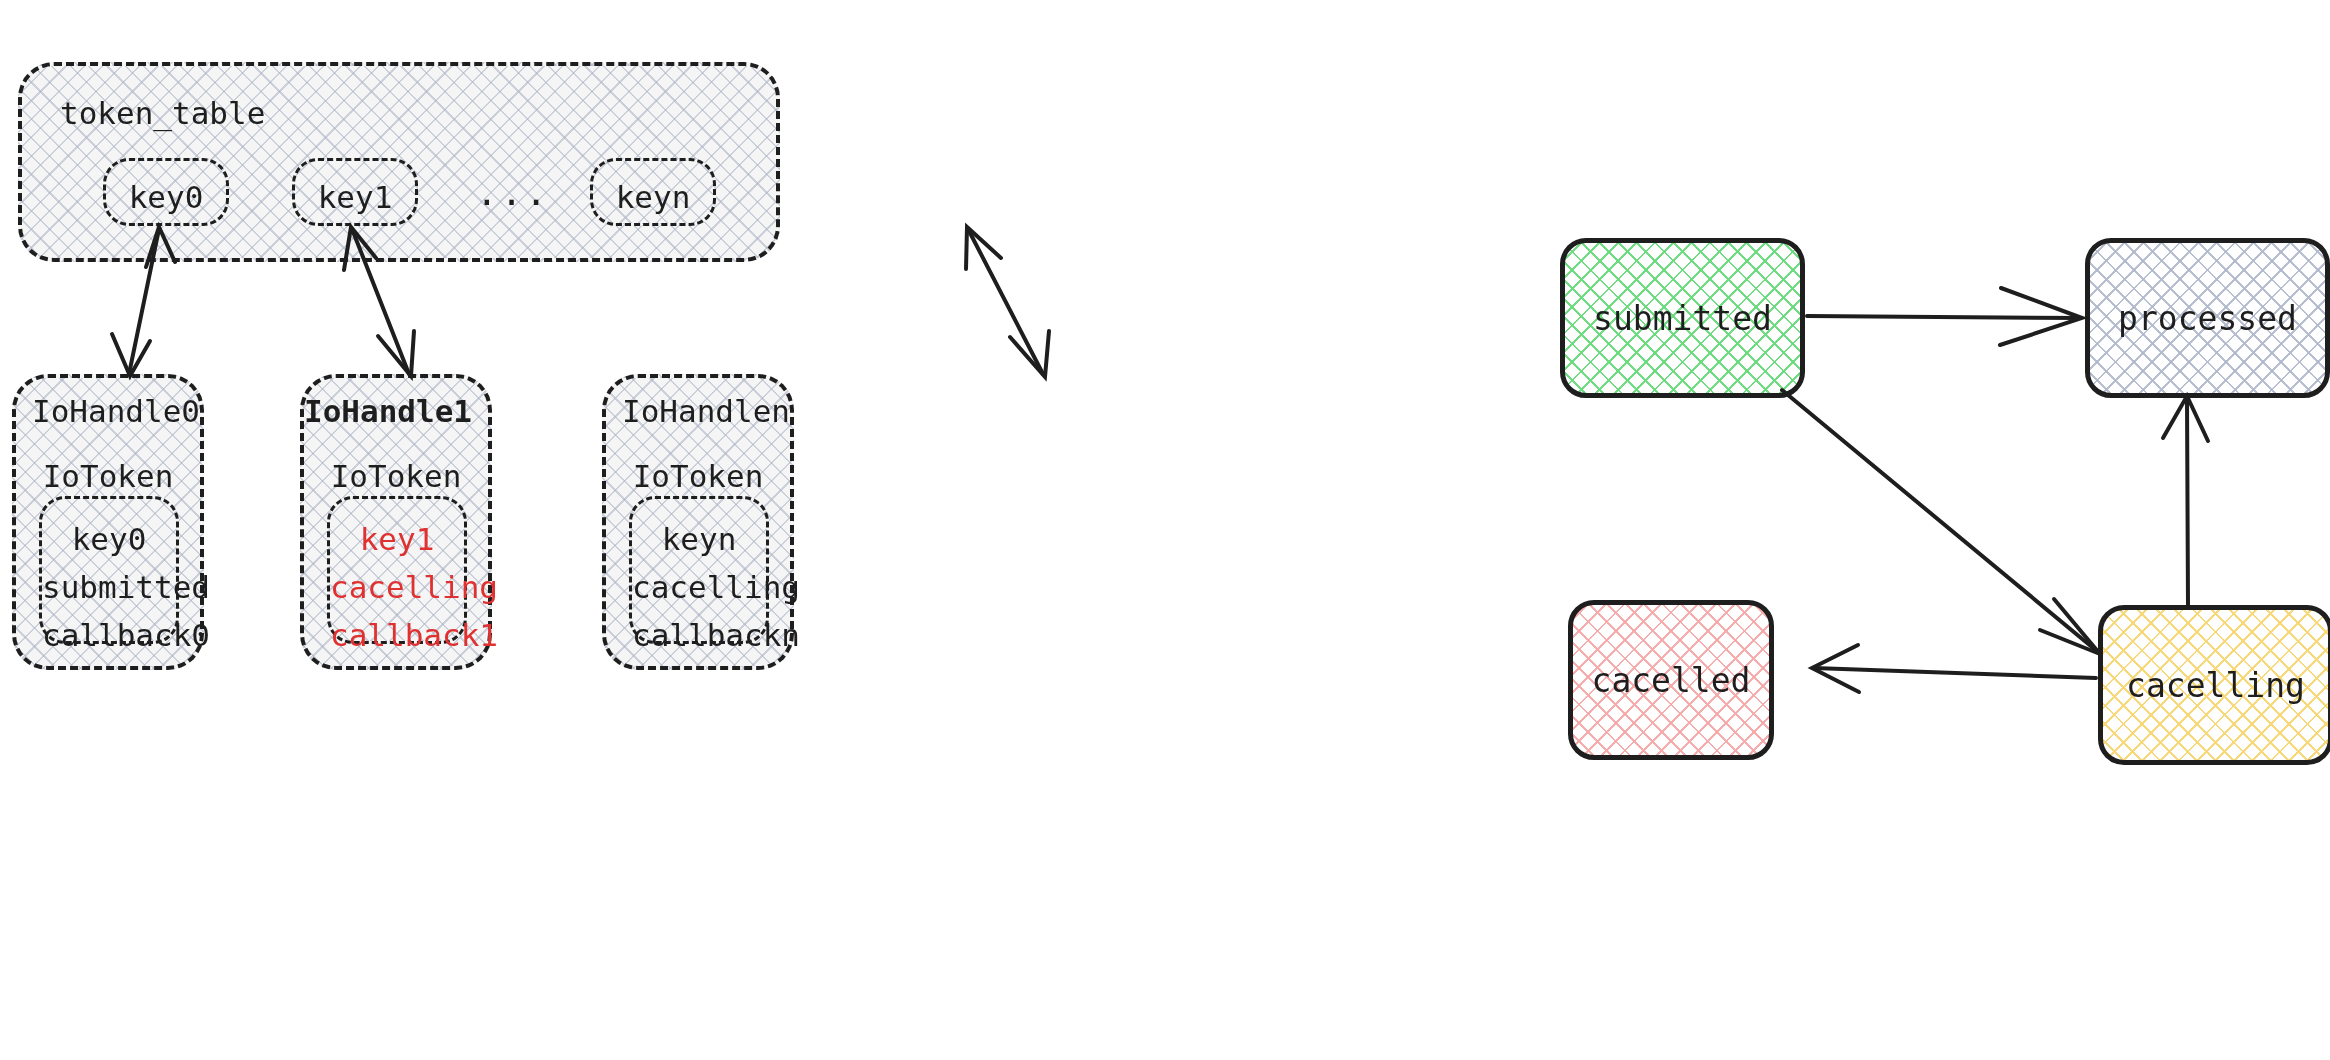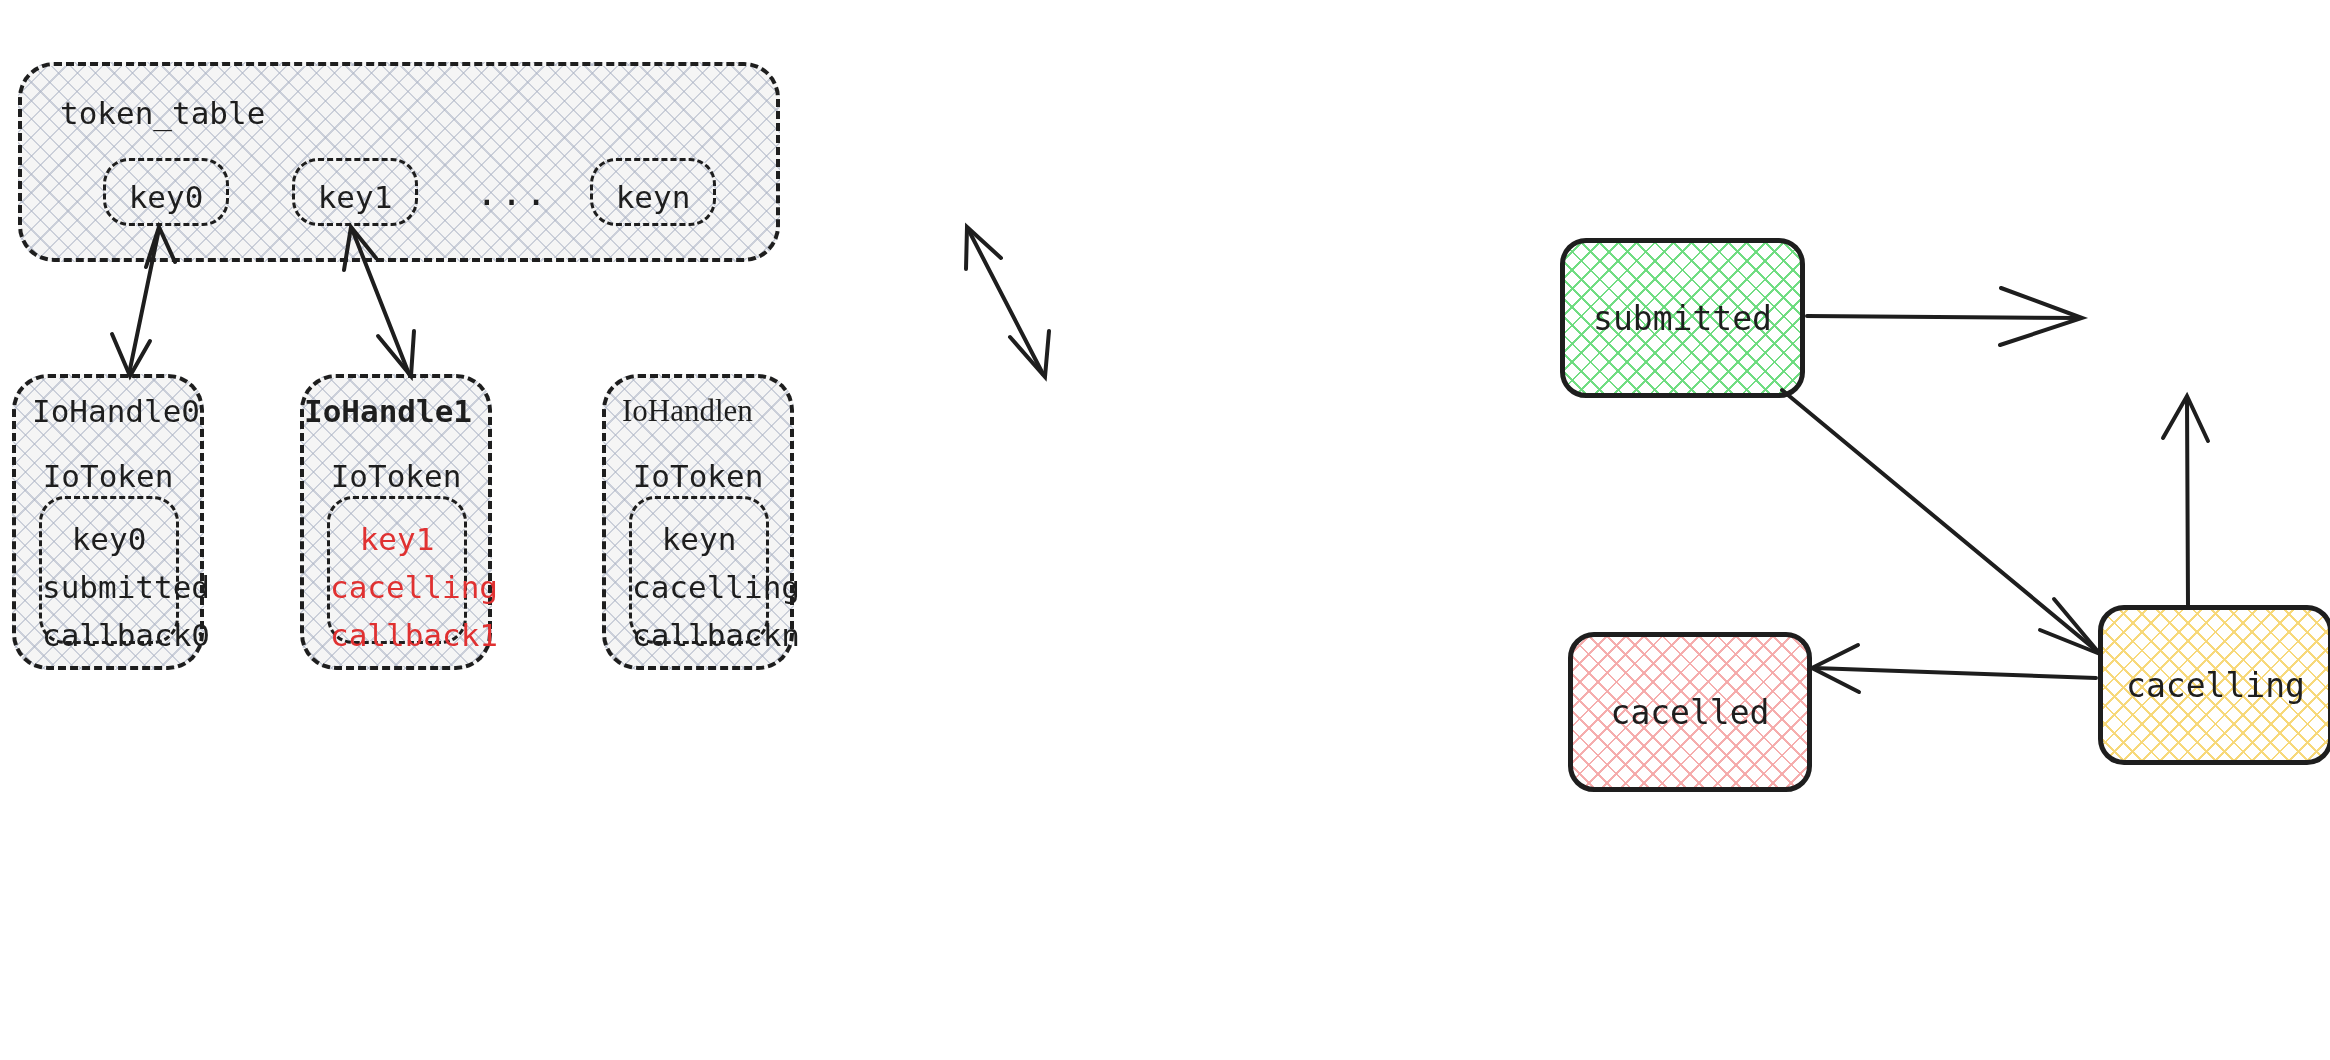--- a/index.html
+++ b/index.html
@@ -165,36 +165,39 @@
     <div class="boxlabel" style="left:0; top:14px;font-weight:bold;">IoHandle1</div>
     <div class="centered-label" style="top:80px;">IoToken</div>
   </div>
   <div class="abs dbox dbox-thin" style="left:327px; top:496px; width:140px; height:148px;">
     <div class="tokenlines red" style="top:16px;">key1</div>
     <div class="tokenlines red" style="top:64px;">cacelling</div>
     <div class="tokenlines red" style="top:112px;">callback1</div>
   </div>
 
   <div class="abs dbox" style="left:602px; top:374px; width:192px; height:296px;">
-    <div class="boxlabel" style="left:16px; top:14px;font-family:Liberation Serif, serif;">IoHandlen</div>
+    <div class="boxlabel" style="left:16px; top:14px;">IoHandlen</div>
     <div class="centered-label" style="top:80px;">IoToken</div>
   </div>
   <div class="abs dbox dbox-thin" style="left:629px; top:496px; width:140px; height:148px;">
     <div class="tokenlines" style="top:16px;">keyn</div>
     <div class="tokenlines" style="top:64px;">cacelling</div>
     <div class="tokenlines" style="top:112px;">callbackn</div>
   </div>
 
 
   <div class="sbox hatch-green" style="left:1560px; top:238px; width:245px; height:160px;">
     <span>submitted</span>
   </div>
 
-
-  <div class="sbox hatch-pink" style="left:1568px; top:632px; width:244px; height:160px;">
+  <div class="sbox hatch-gray" style="left:2085px; top:238px; width:245px; height:160px;">
+    <span>processed</span>
+  </div>
+
+  <div class="sbox hatch-pink" style="left:1568px; top:600px; width:206px; height:160px;">
     <span>cacelled</span>
   </div>
 
   <div class="sbox hatch-yellow" style="left:2098px; top:605px; width:235px; height:160px;">
     <span>cacelling</span>
   </div>
 
   <svg class="overlay" viewBox="0 0 2330 1060">
 
     <g>

